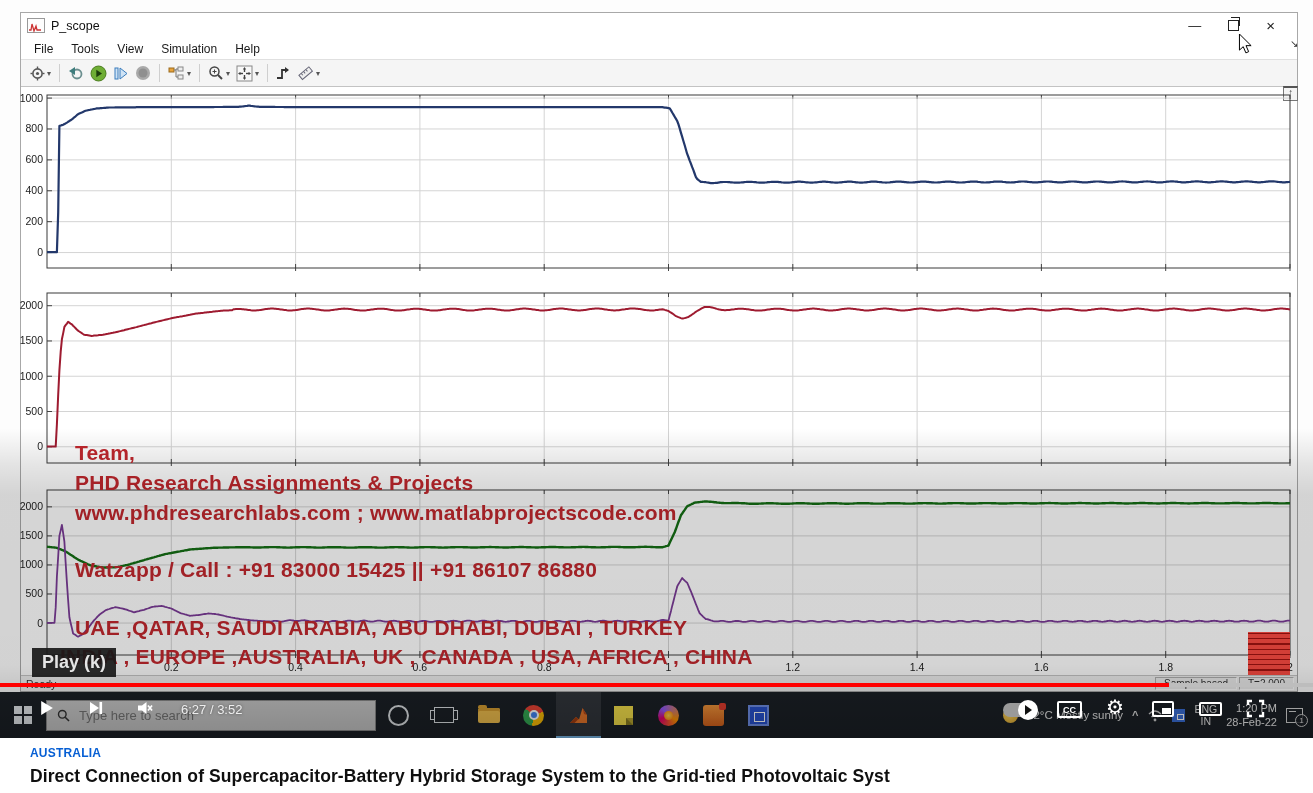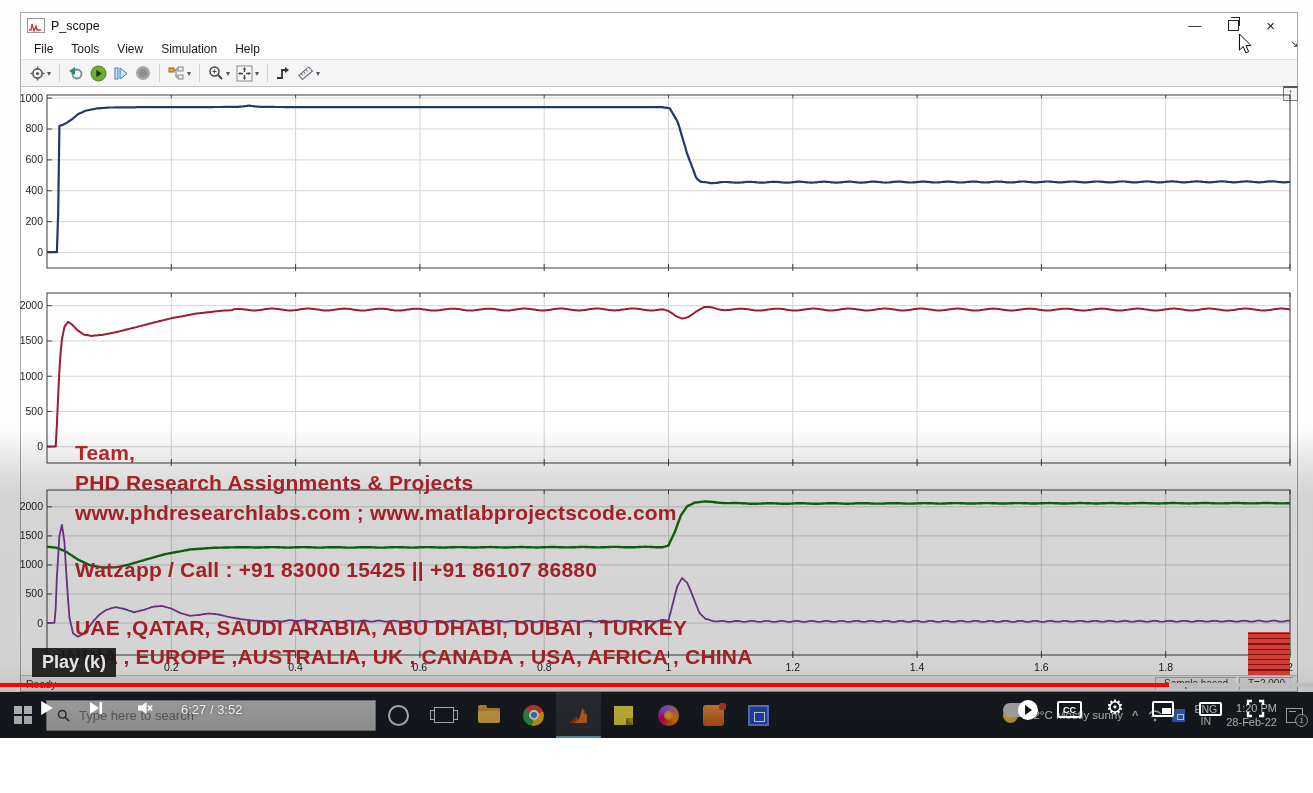--- a/index.html
+++ b/index.html
@@ -524,13 +524,17 @@
             <path d="M6 17 H2 V13"></path>
           </g>
         </svg>
     </div>
 
     <svg class="cursor" width="18" height="20" viewBox="0 0 12 18">
       <path d="M1 0 L1 14.5 L4.4 11.4 L6.8 17 L9.3 15.9 L6.9 10.5 L11.5 10.5 Z" fill="#fff" stroke="#000" stroke-width="0.9"></path>
     </svg>
   </div>
 
+  <div class="footer">
+    <div class="tag">AUSTRALIA</div>
+    <div class="vtitle">Direct Connection of Supercapacitor-Battery Hybrid Storage System to the Grid-tied Photovoltaic Syst</div>
+  </div>
 </div>
 
 </body></html>

